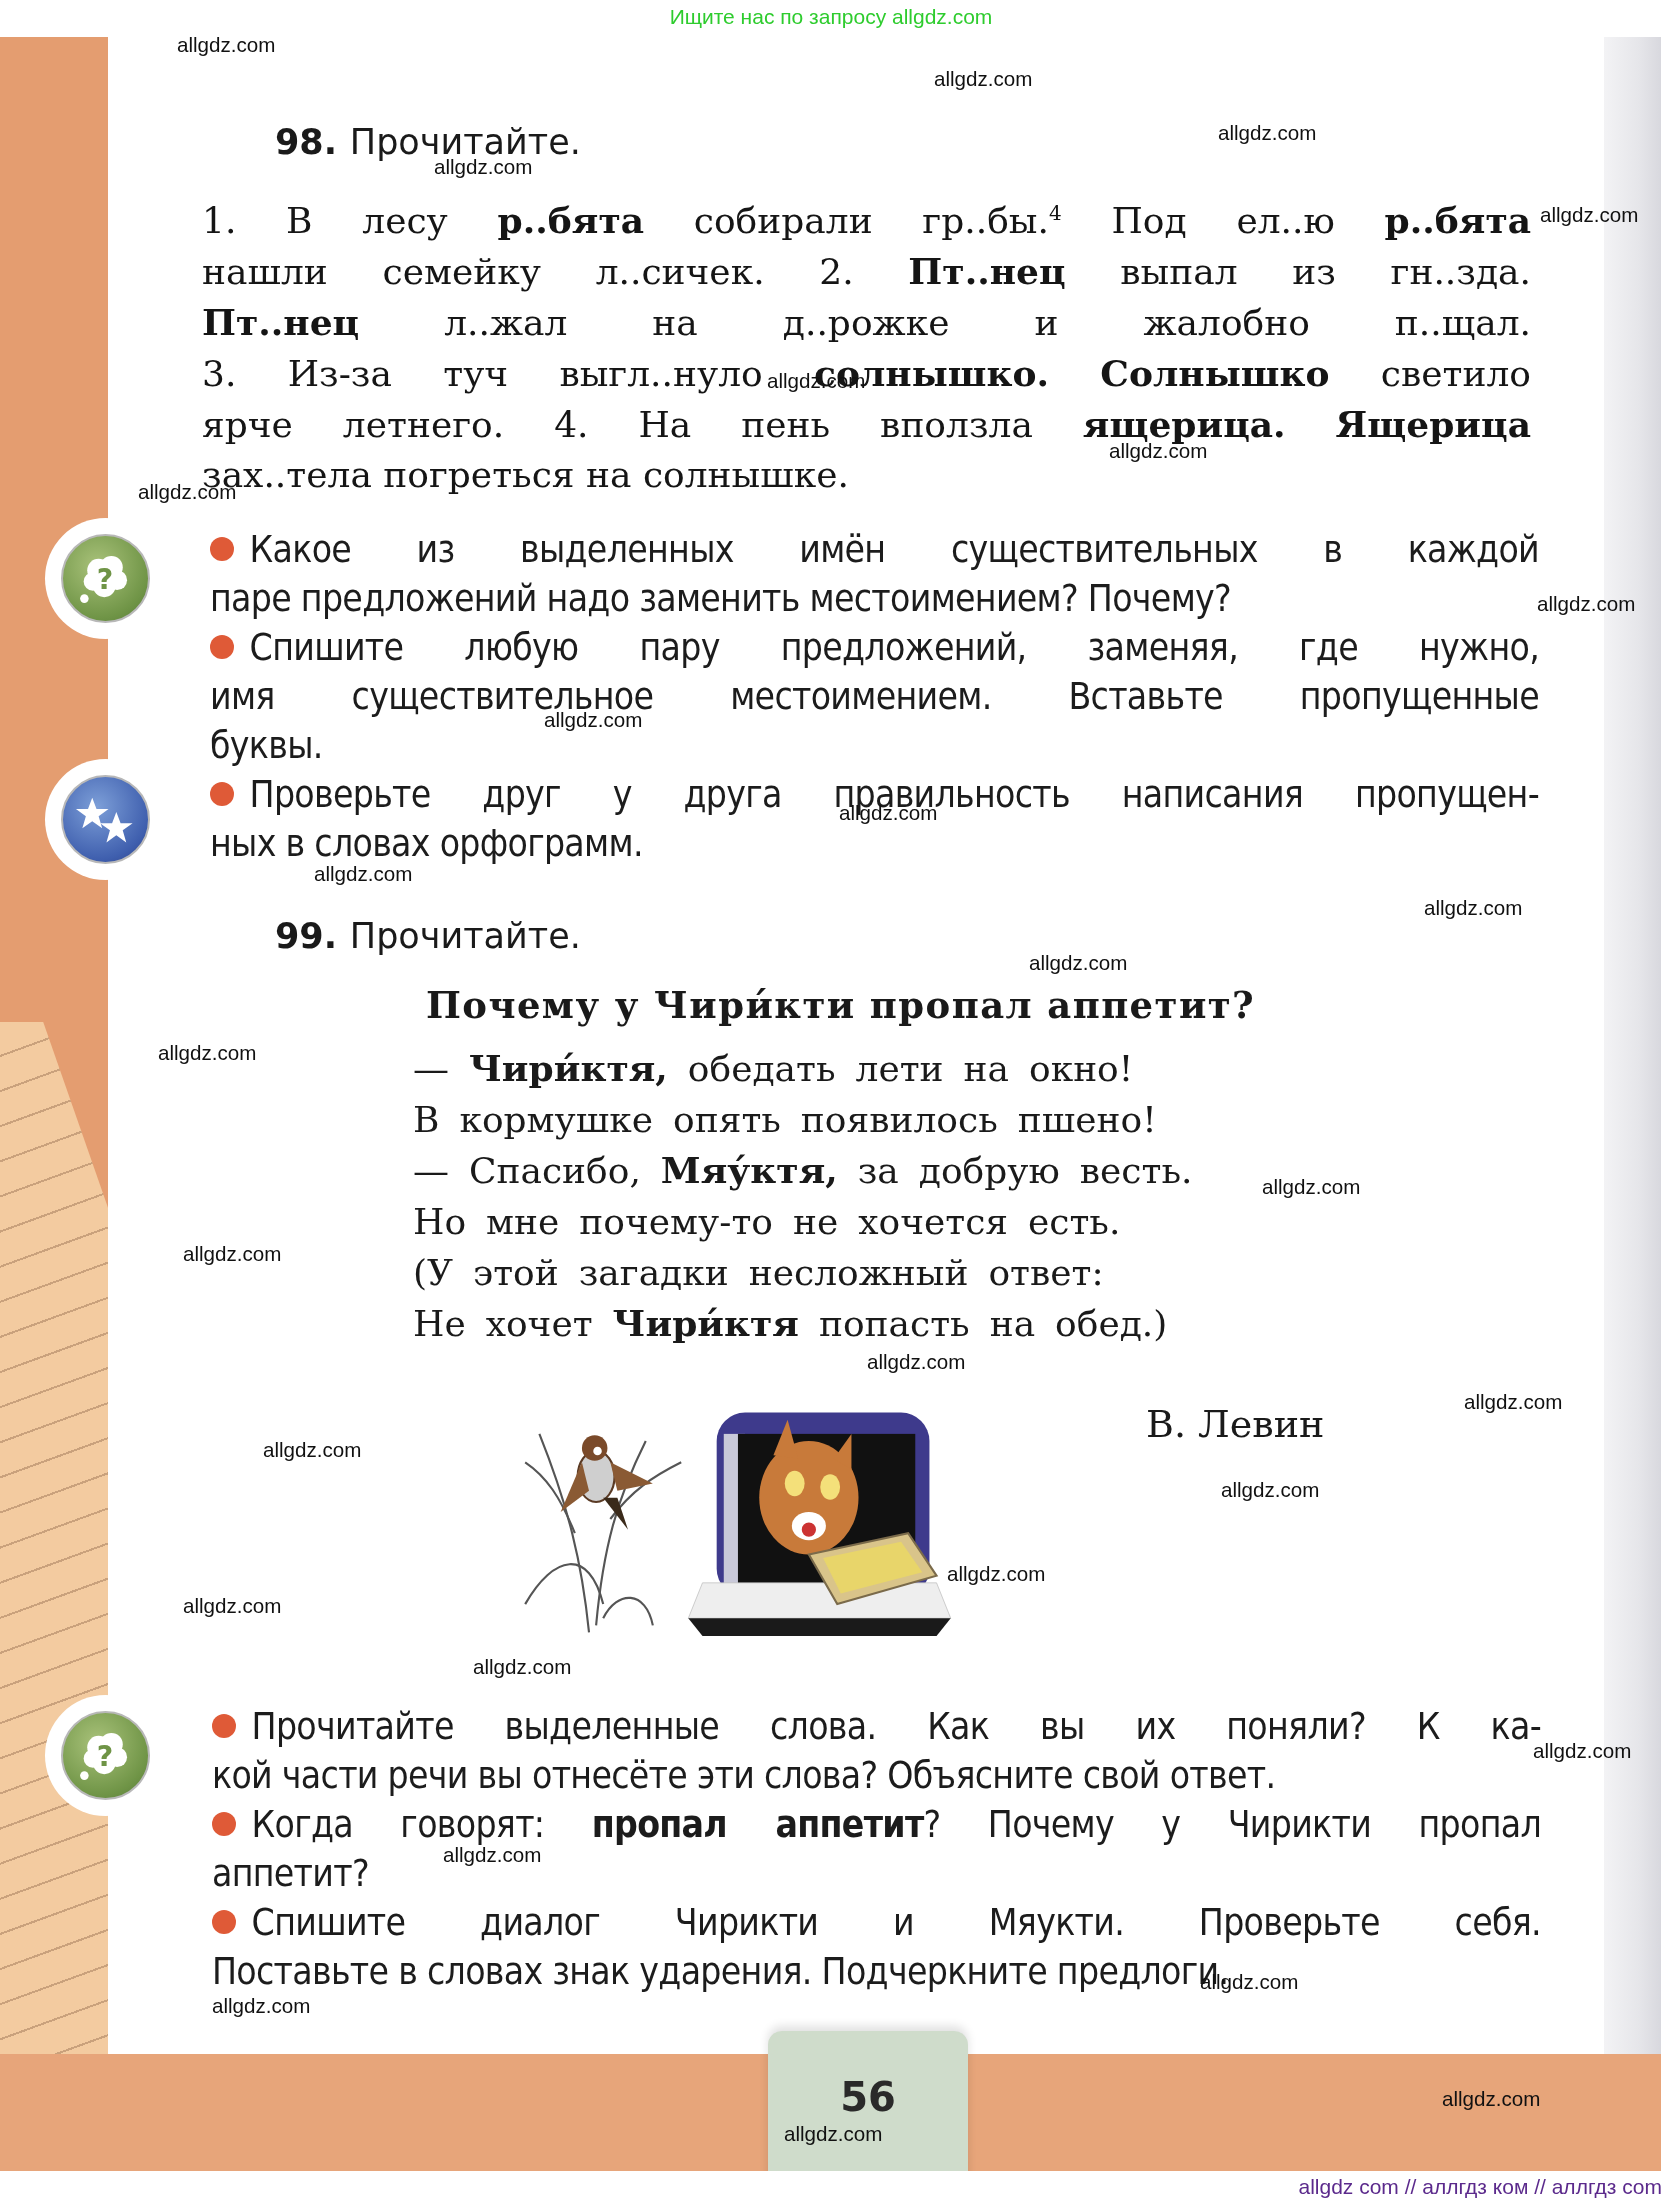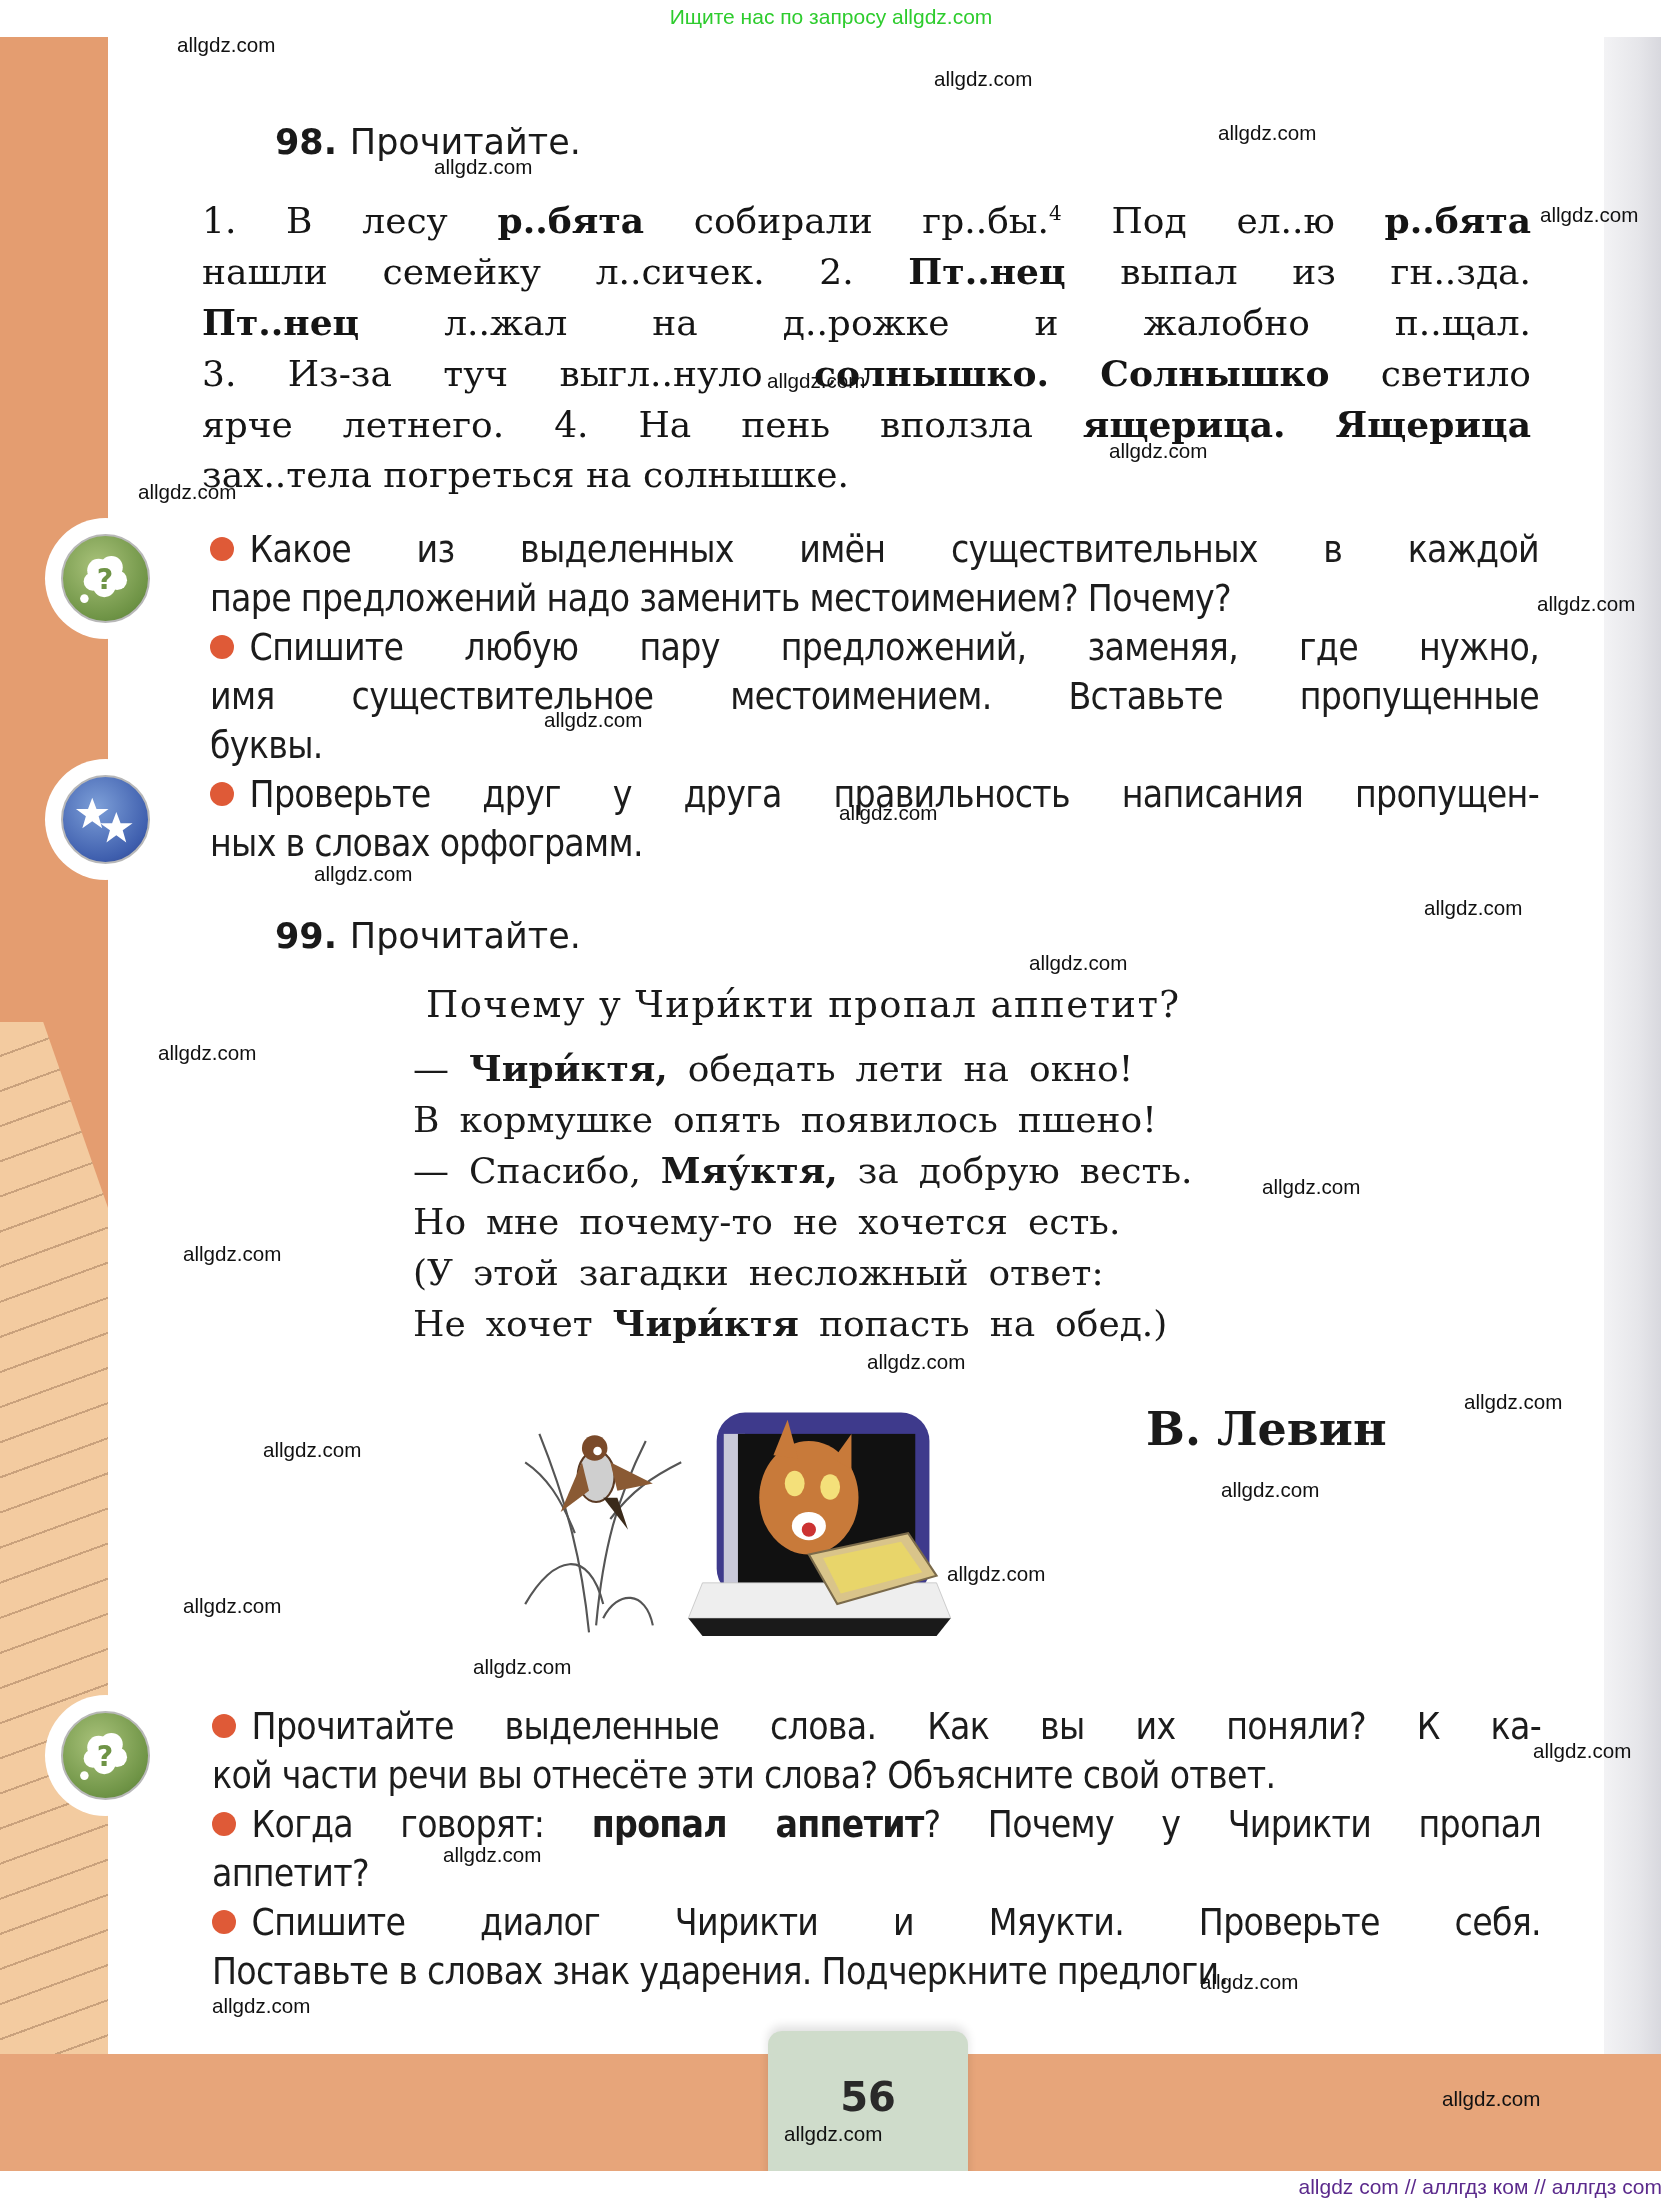--- a/index.html
+++ b/index.html
@@ -69,29 +69,29 @@
   }
   .task-line { display:block; text-align:justify; text-align-last:justify; letter-spacing:-0.7px; }
   .task-line.last { text-align-last:left; }
   .bullet {
     display:inline-block; width:24px; height:24px; border-radius:50%;
     background:#df5a37; margin-right:15.6px; vertical-align:middle; position:relative; top:-2.8px;
   }
 
   .poem-title {
     position:absolute; left:426px; top:983px; font-family:"DejaVu Serif", serif;
-    font-weight:normal; font-size:37px; letter-spacing:1.4px;
+    font-weight:bold; font-size:37px; letter-spacing:1.4px;
   }
   .poem {
     position:absolute; left:413px; top:1043px; font-family:"DejaVu Serif", serif;
     font-size:36px; line-height:51px; word-spacing:8.5px;
   }
   .poem .line { display:block; }
   .author {
-    position:absolute; left:1146px; top:1402px; font-family:"DejaVu Serif", serif; font-size:46px;font-weight:bold;
+    position:absolute; left:1146px; top:1402px; font-family:"DejaVu Serif", serif; font-size:38px;
   }
 
   .badge-holder {
     position:absolute; width:121px; height:121px; border-radius:50%; background:#ffffff;
   }
   .badge {
     position:absolute; left:15.6px; top:15.6px; width:89px; height:89px; border-radius:50%;
     border:2.8px solid #b8b8b8; box-sizing:border-box;
     display:flex; align-items:center; justify-content:center;
   }

